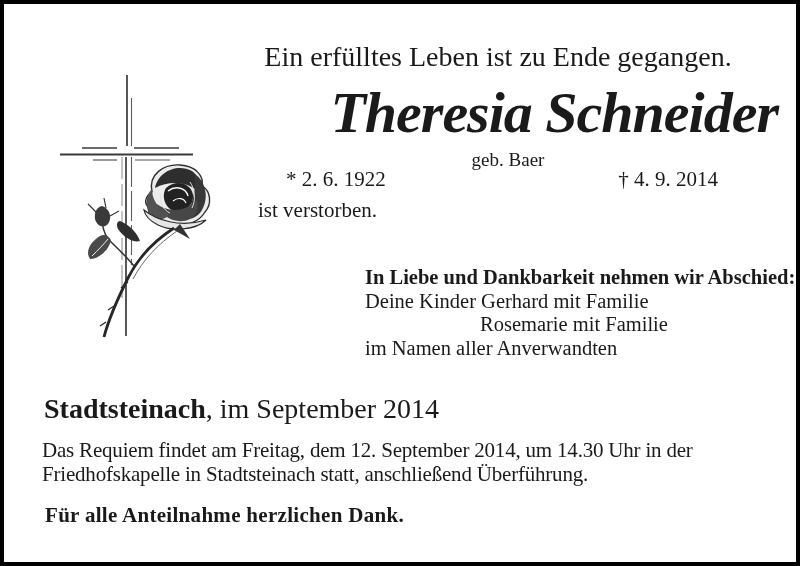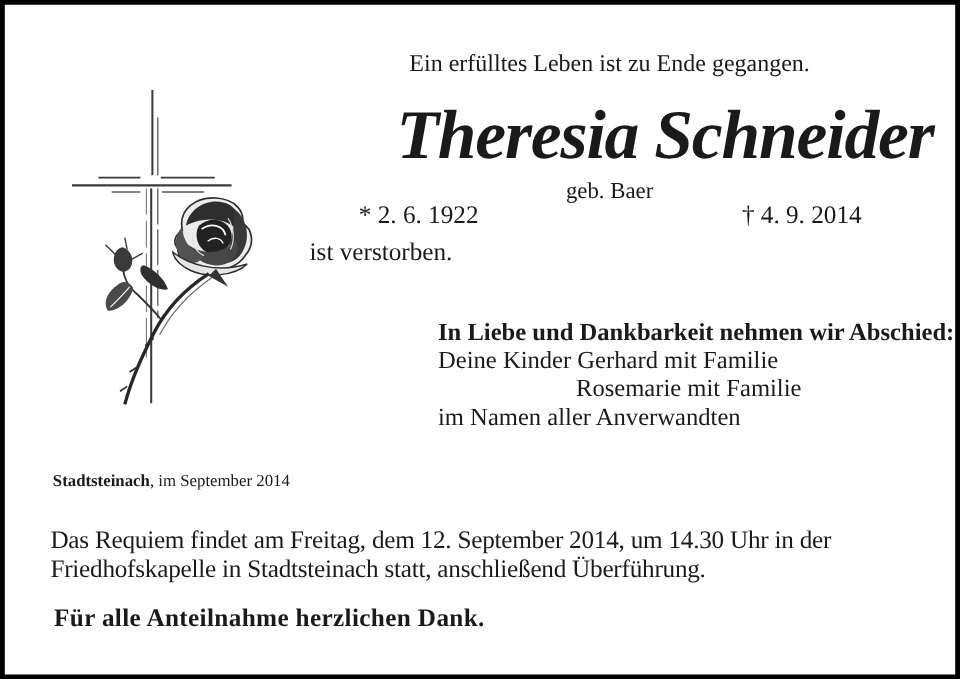--- a/index.html
+++ b/index.html
@@ -8,46 +8,46 @@
     width: 800px;
     height: 566px;
     background: #ffffff;
     box-shadow: inset 0 0 0 4px #000000;
     overflow: hidden;
     font-family: "Liberation Serif", serif;
     color: #1a1a1a;
   }
   .abs { position: absolute; white-space: nowrap; }
   .tagline {
-    left: 258px; top: 43px; width: 500px;
-    font-size: 20px; line-height: 1; text-align: center;
+    left: 248px; top: 43px; width: 500px;
+    font-size: 28px; line-height: 1; text-align: center;
   }
   .title {
     left: 238px; top: 84px; width: 540px;
     font-size: 58px; line-height: 1;
     font-weight: bold; font-style: italic;
     text-align: right; letter-spacing: -1px;
   }
   .maiden {
     left: 258px; top: 150px; width: 500px;
     font-size: 19px; line-height: 1; text-align: center;
   }
-  .birth-date { left: 299px; top: 169px; font-size: 21px; line-height: 1; }
+  .birth-date { left: 286px; top: 169px; font-size: 21px; line-height: 1; }
   .death-date { right: 82px; top: 169px; font-size: 21px; line-height: 1; }
   .deceased-line {
     left: 258px; top: 200px; width: 500px;
     font-size: 21px; line-height: 1; text-align: left;
   }
   .farewell {
     left: 365px; top: 266px;
     font-size: 20.5px; line-height: 23.5px; text-align: left;
   }
   .farewell .hdr { font-weight: bold; text-align: right; }
   .farewell .indent { padding-left: 115px; }
-  .place-line { left: 44px; top: 395px; font-size: 14px; line-height: 1; }
+  .place-line { left: 44px; top: 395px; font-size: 28px; line-height: 1; }
   .place-line .place { font-weight: bold; }
   .requiem {
     left: 42px; top: 438px; width: 662px;
     font-size: 21px; line-height: 24.3px;
     letter-spacing: -0.2px; white-space: normal;
   }
   .thanks { left: 45px; top: 505px; font-size: 21px; line-height: 1; letter-spacing: 0.3px; font-weight: bold; }
   .illustration { left: 40px; top: 60px; width: 220px; height: 300px; }
 </style>
 </head>

